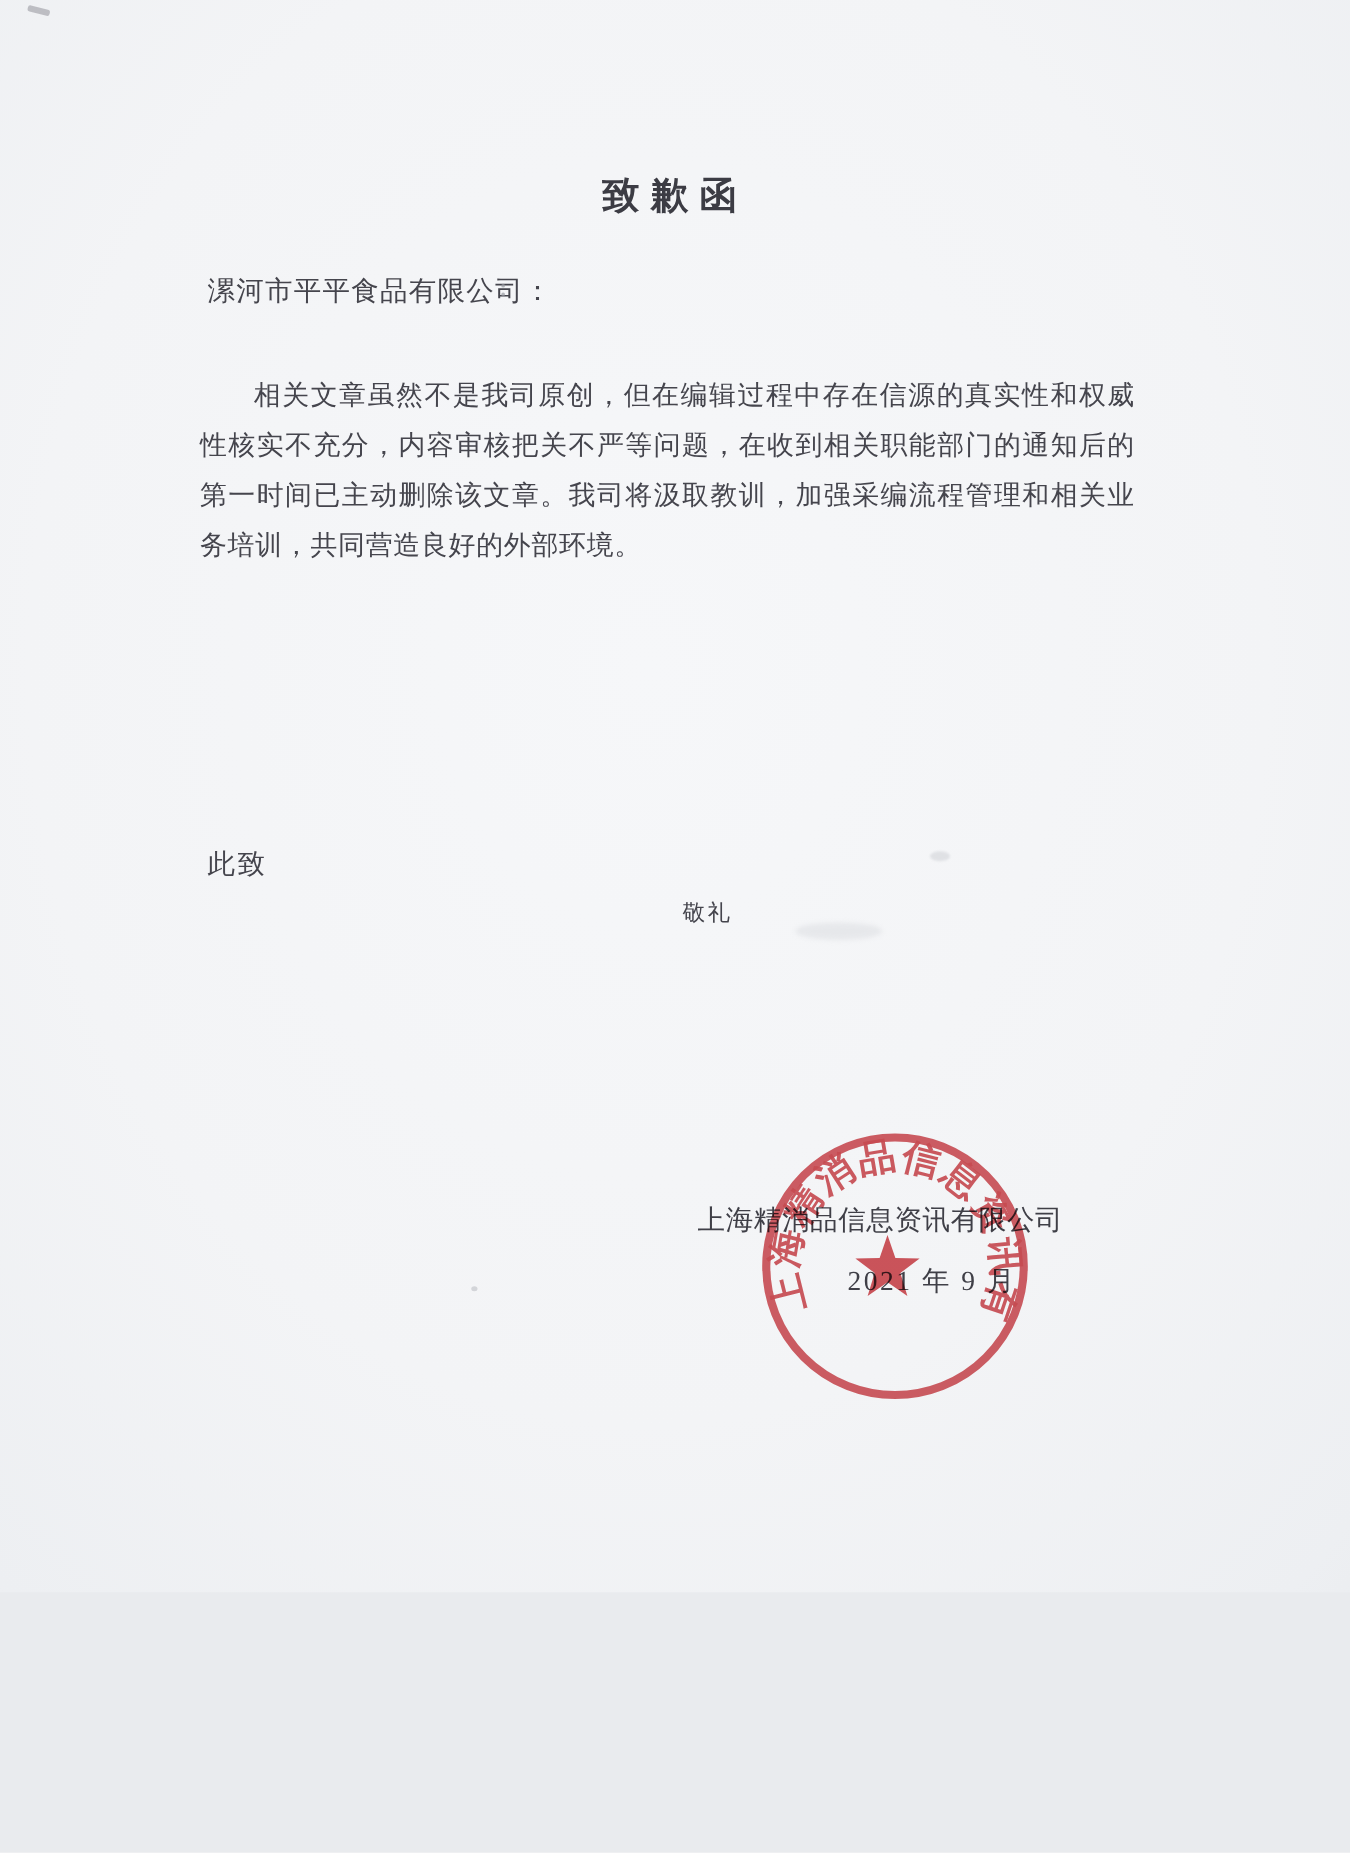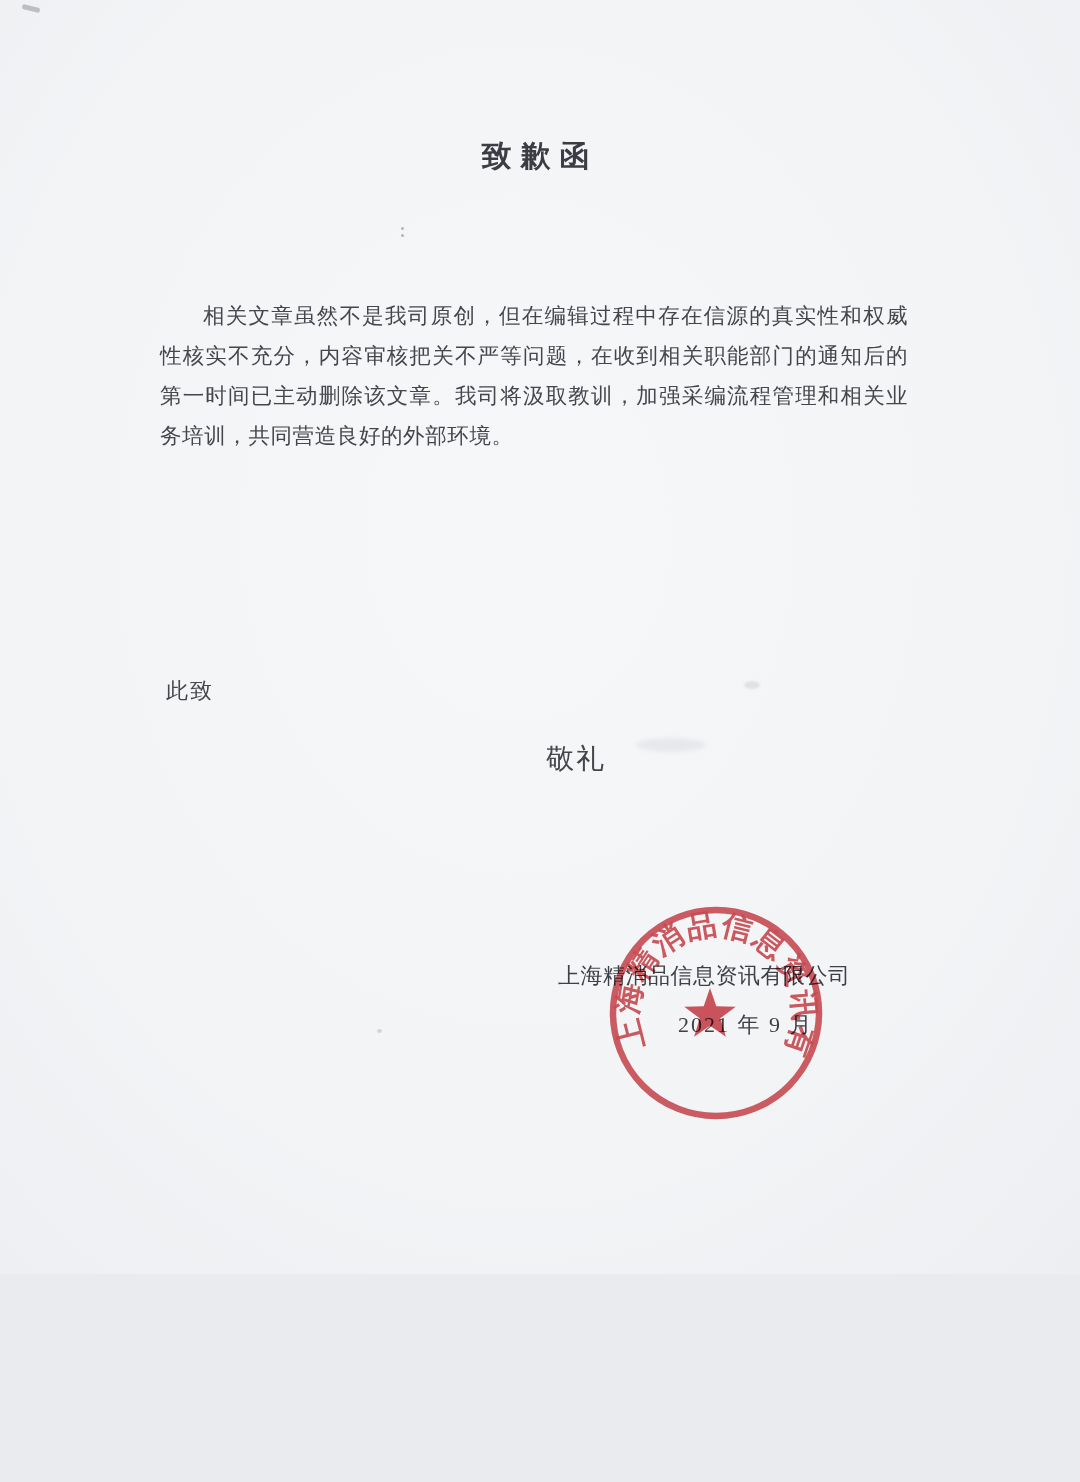--- a/index.html
+++ b/index.html
@@ -26,21 +26,21 @@
     font-size: 22px; letter-spacing: 1px;
   }
   .body-text {
     position: absolute; top: 296px; left: 160px; width: 748px;
     font-size: 21.5px; line-height: 40px;
     text-align: justify; letter-spacing: 0.6px;
   }
   .body-text p { margin: 0; text-indent: 2em; }
   .body-text p + p { margin-top: 17px; }
   .cizhi { position: absolute; top: 676px; left: 166px; font-size: 22px; letter-spacing: 2px; text-align: right; }
-  .jingli { position: absolute; top: 740px; left: 546px; font-size: 28px; letter-spacing: 2px; }
+  .jingli { position: absolute; top: 718px; left: 546px; font-size: 18px; letter-spacing: 2px; }
   .signature { position: absolute; top: 961px; left: 558px; font-size: 22px; letter-spacing: 0.5px; color:#3f3f47; }
   .date { position: absolute; top: 1010px; left: 678px; font-size: 22px; letter-spacing: 2px; color:#3f3f47; }
   .seal {
     position: absolute; top: 903px; left: 606px;
     width: 220px; height: 220px;
     opacity: 0.88;
     mix-blend-mode: multiply;
     filter: blur(0.4px);
   }
   .seal-arc-text {
@@ -56,20 +56,21 @@
   .smudge-b { top: 738px; left: 636px; width: 70px; height: 14px; background:#d9dbdf; opacity:.5; border-radius:50%; filter: blur(2px); }
   .speck-c { top: 1029px; left: 377px; width: 5px; height: 4px; background:#c6c8cd; opacity:.7; border-radius:50%; filter: blur(.5px); }
 </style>
 </head>
 <body>
 
 <div class="page">
 
   <div class="title">致歉函</div>
 
+  <div class="recipient">漯河市平平食品有限公司：</div>
 
   <div class="body-text">
     <p>相关文章虽然不是我司原创，但在编辑过程中存在信源的真实性和权威性核实不充分，内容审核把关不严等问题，在收到相关职能部门的通知后的第一时间已主动删除该文章。我司将汲取教训，加强采编流程管理和相关业务培训，共同营造良好的外部环境。</p>
   </div>
 
   <div class="cizhi">此致</div>
   <div class="jingli">敬礼</div>
 
   <div class="signature">上海精消品信息资讯有限公司</div>
   <div class="date">2021 年 9 月</div>

